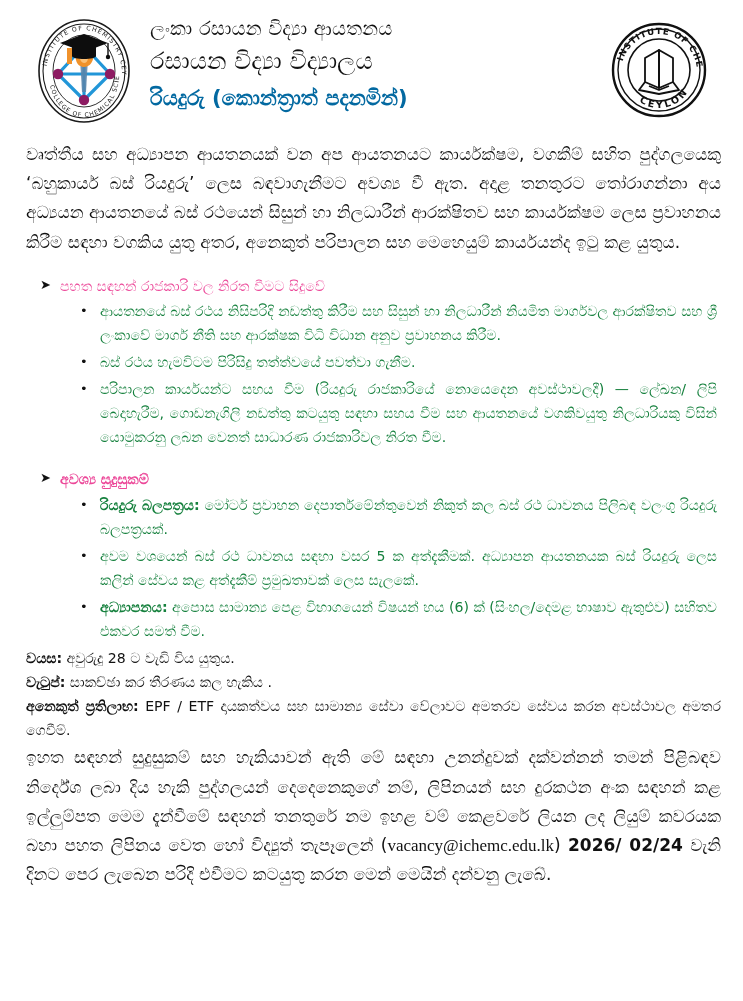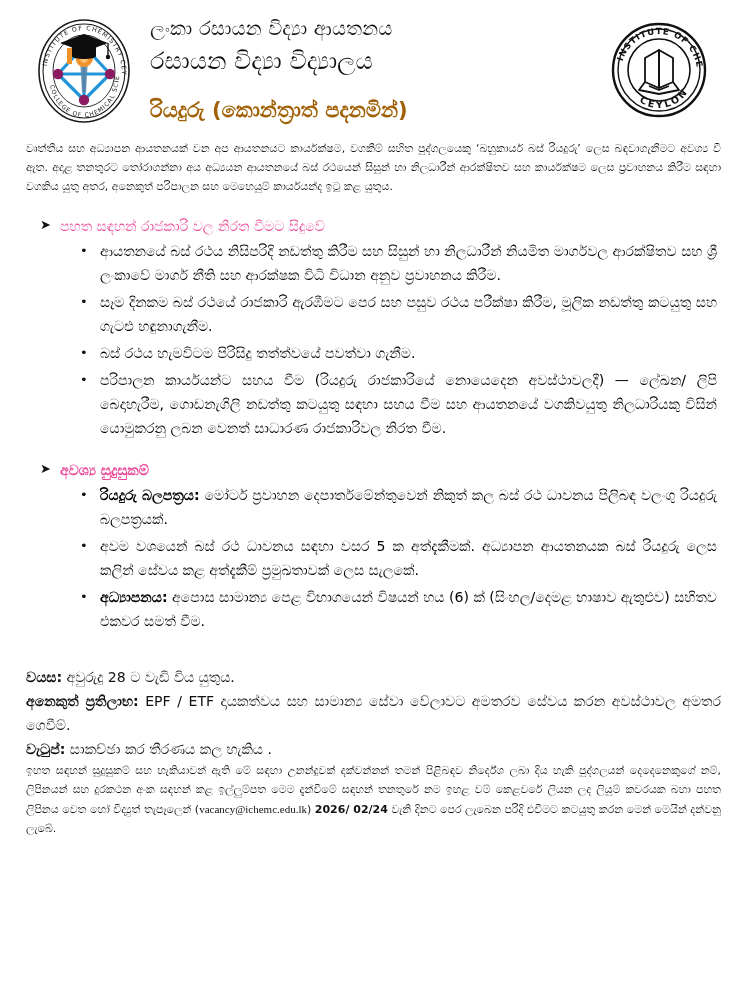--- a/index.html
+++ b/index.html
@@ -56,34 +56,34 @@
     color: #111;
     white-space: nowrap;
   }
   .org-line2 {
     font-size: 24px;
     line-height: 1.55;
     color: #111;
     white-space: nowrap;
   }
   .post-title {
-    margin-top: 18px;
+    margin-top: 6px;
     font-size: 21px;
     font-weight: bold;
-    color: #a16207;
+    color: #0369a1;
     white-space: nowrap;
   }
 
   
   .body-wrap {
     padding: 0 22px 0 26px;
   }
   p.para {
     margin: 0;
-    font-size: 11px;
+    font-size: 17px;
     line-height: 1.72;
     text-align: justify;
     text-justify: inter-word;
     color: #111;
   }
   .intro {
     margin-top: 8px;
   }
 
   .section {
@@ -114,35 +114,35 @@
   ul.dots > li {
     position: relative;
     padding-left: 28px;
     margin-left: 46px;
     margin-top: 3px;
     font-size: 14.1px;
     line-height: 1.70;
     text-align: justify;
     text-justify: inter-word;
     padding-right: 4px;
-    color: #000000;
+    color: #15803d;
   }
   ul.dots > li::before {
     content: "\2022";
     position: absolute;
     left: 8px;
     top: 0;
     font-size: 13px;
     color: #111;
   }
   .lbl { font-weight: bold; }
 
   
   .kv-block {
-    margin-top: 32px;
+    margin-top: 4px;
   }
   .kv-line {
     font-size: 14.1px;
     line-height: 1.70;
     color: #111;
     text-align: left;
   }
   .kv-line .lbl { font-weight: bold; }
   .kv-line.wrap {
     text-align: justify;
@@ -248,21 +248,20 @@
 
     <p class="para intro">වෘත්තීය සහ අධ්‍යාපන ආයතනයක් වන අප ආයතනයට කාර්යක්ෂම, වගකීම් සහිත පුද්ගලයෙකු ‘බහුකාර්ය බස් රියදුරු’ ලෙස බඳවාගැනීමට අවශ්‍ය වී ඇත. අදාළ තනතුරට තෝරාගන්නා අය අධ්‍යයන ආයතනයේ බස් රථයෙන් සිසුන් හා නිලධාරීන් ආරක්ෂිතව සහ කාර්යක්ෂම ලෙස ප්‍රවාහනය කිරීම සඳහා වගකිය යුතු අතර, අනෙකුත් පරිපාලන සහ මෙහෙයුම් කාර්යයන්ද ඉටු කළ යුතුය.</p>
 
     <div class="section">
       <div class="arrow-head">
         <span class="arrow-glyph">➤</span>
         <span class="arrow-text">පහත සඳහන් රාජකාරි වල නිරත වීමට සිදුවේ</span>
       </div>
       <ul class="dots">
         <li>ආයතනයේ බස් රථය නිසිපරිදි නඩත්තු කිරීම සහ සිසුන් හා නිලධාරීන් නියමිත මාර්ගවල ආරක්ෂිතව සහ ශ්‍රී ලංකාවේ මාර්ග නීති සහ ආරක්ෂක විධි විධාන අනුව  ප්‍රවාහනය කිරීම.</li>
-        <li>සෑම දිනකම  බස් රථයේ රාජකාරි ඇරඹීමට පෙර සහ පසුව රථය  පරීක්ෂා කිරීම, මූලික නඩත්තු කටයුතු සහ ගැටළු හඳුනාගැනීම.</li>
         <li>බස් රථය හැමවිටම පිරිසිදු තත්ත්වයේ පවත්වා ගැනීම.</li>
         <li>පරිපාලන කාර්යයන්ට සහය වීම (රියදුරු රාජකාරියේ නොයෙදෙන අවස්ථාවලදී)  —  ලේඛන/ ලිපි   බෙදාහැරීම, ගොඩනැගිලි නඩත්තු කටයුතු සඳහා සහය වීම සහ ආයතනයේ වගකිවයුතු නිලධාරියකු විසින් යොමුකරනු ලබන වෙනත් සාධාරණ රාජකාරිවල නිරත වීම.</li>
       </ul>
     </div>
 
     <div class="section">
       <div class="arrow-head bold">
         <span class="arrow-glyph">➤</span>
         <span class="arrow-text">අවශ්‍ය සුදුසුකම්</span>
       </div>
@@ -270,24 +269,24 @@
         <li><span class="lbl">රියදුරු බලපත්‍රය:</span><span> මෝටර් ප්‍රවාහන දෙපාර්තමේන්තුවෙන් නිකුත් කල බස් රථ ධාවනය පිලිබඳ වලංගු රියදුරු බලපත්‍රයක්.</span></li>
         <li><span class="lbl"></span><span>අවම වශයෙන් බස් රථ ධාවනය සඳහා වසර 5 ක අත්දැකීමක්. අධ්‍යාපන ආයතනයක බස් රියදුරු ලෙස කලින් සේවය කළ අත්දැකීම් ප්‍රමුඛතාවක් ලෙස සැලකේ.</span></li>
         <li><span class="lbl">අධ්‍යාපනය:</span><span> අපොස සාමාන්‍ය පෙළ විභාගයෙන් විෂයන්   හය (6) ක් (සිංහල/දෙමළ භාෂාව ඇතුළුව) සහිතව එකවර සමත් වීම.</span></li>
       </ul>
     </div>
 
     <div class="kv-block">
       <div class="kv-line">
         <span class="lbl">වයස:</span><span> අවුරුදු 28 ට වැඩි විය යුතුය.</span>
       </div>
+      <div class="kv-line">
+        <span class="lbl">වැටුප්:</span><span> සාකච්ඡා කර තීරණය කල හැකිය .</span>
+      </div>
       <div class="kv-line wrap">
         <span class="lbl">අනෙකුත් ප්‍රතිලාභ:</span><span> EPF / ETF දායකත්වය සහ සාමාන්‍ය සේවා වේලාවට අමතරව සේවය කරන අවස්ථාවල අමතර ගෙවීම්.</span>
       </div>
-      <div class="kv-line">
-        <span class="lbl">වැටුප්:</span><span> සාකච්ඡා කර තීරණය කල හැකිය .</span>
-      </div>
     </div>
 
     <p class="para apply"><span>ඉහත සඳහන් සුදුසුකම් සහ හැකියාවන් ඇති මේ සඳහා උනන්දුවක් දක්වන්නන් තමන් පිළිබඳව නිර්දේශ ලබා දිය හැකි පුද්ගලයන් දෙදෙනෙකුගේ නම්, ලිපිනයන් සහ දුරකථන අංක සඳහන් කළ ඉල්ලුම්පත මෙම දැන්වීමේ සඳහන් තනතුරේ නම ඉහළ වම් කෙළවරේ ලියන ලද ලියුම්  කවරයක බහා පහත ලිපිනය වෙත හෝ විද්‍යුත් තැපෑලෙන් (</span><span class="mono-ish">vacancy@ichemc.edu.lk</span><span>) </span><span class="bold">2026/ 02/24</span><span> වැනි දිනට පෙර ලැබෙන පරිදි එවීමට කටයුතු කරන මෙන් මෙයින් දන්වනු ලැබේ.</span></p>
 
   </div>
 </div>
 
 </body></html>

